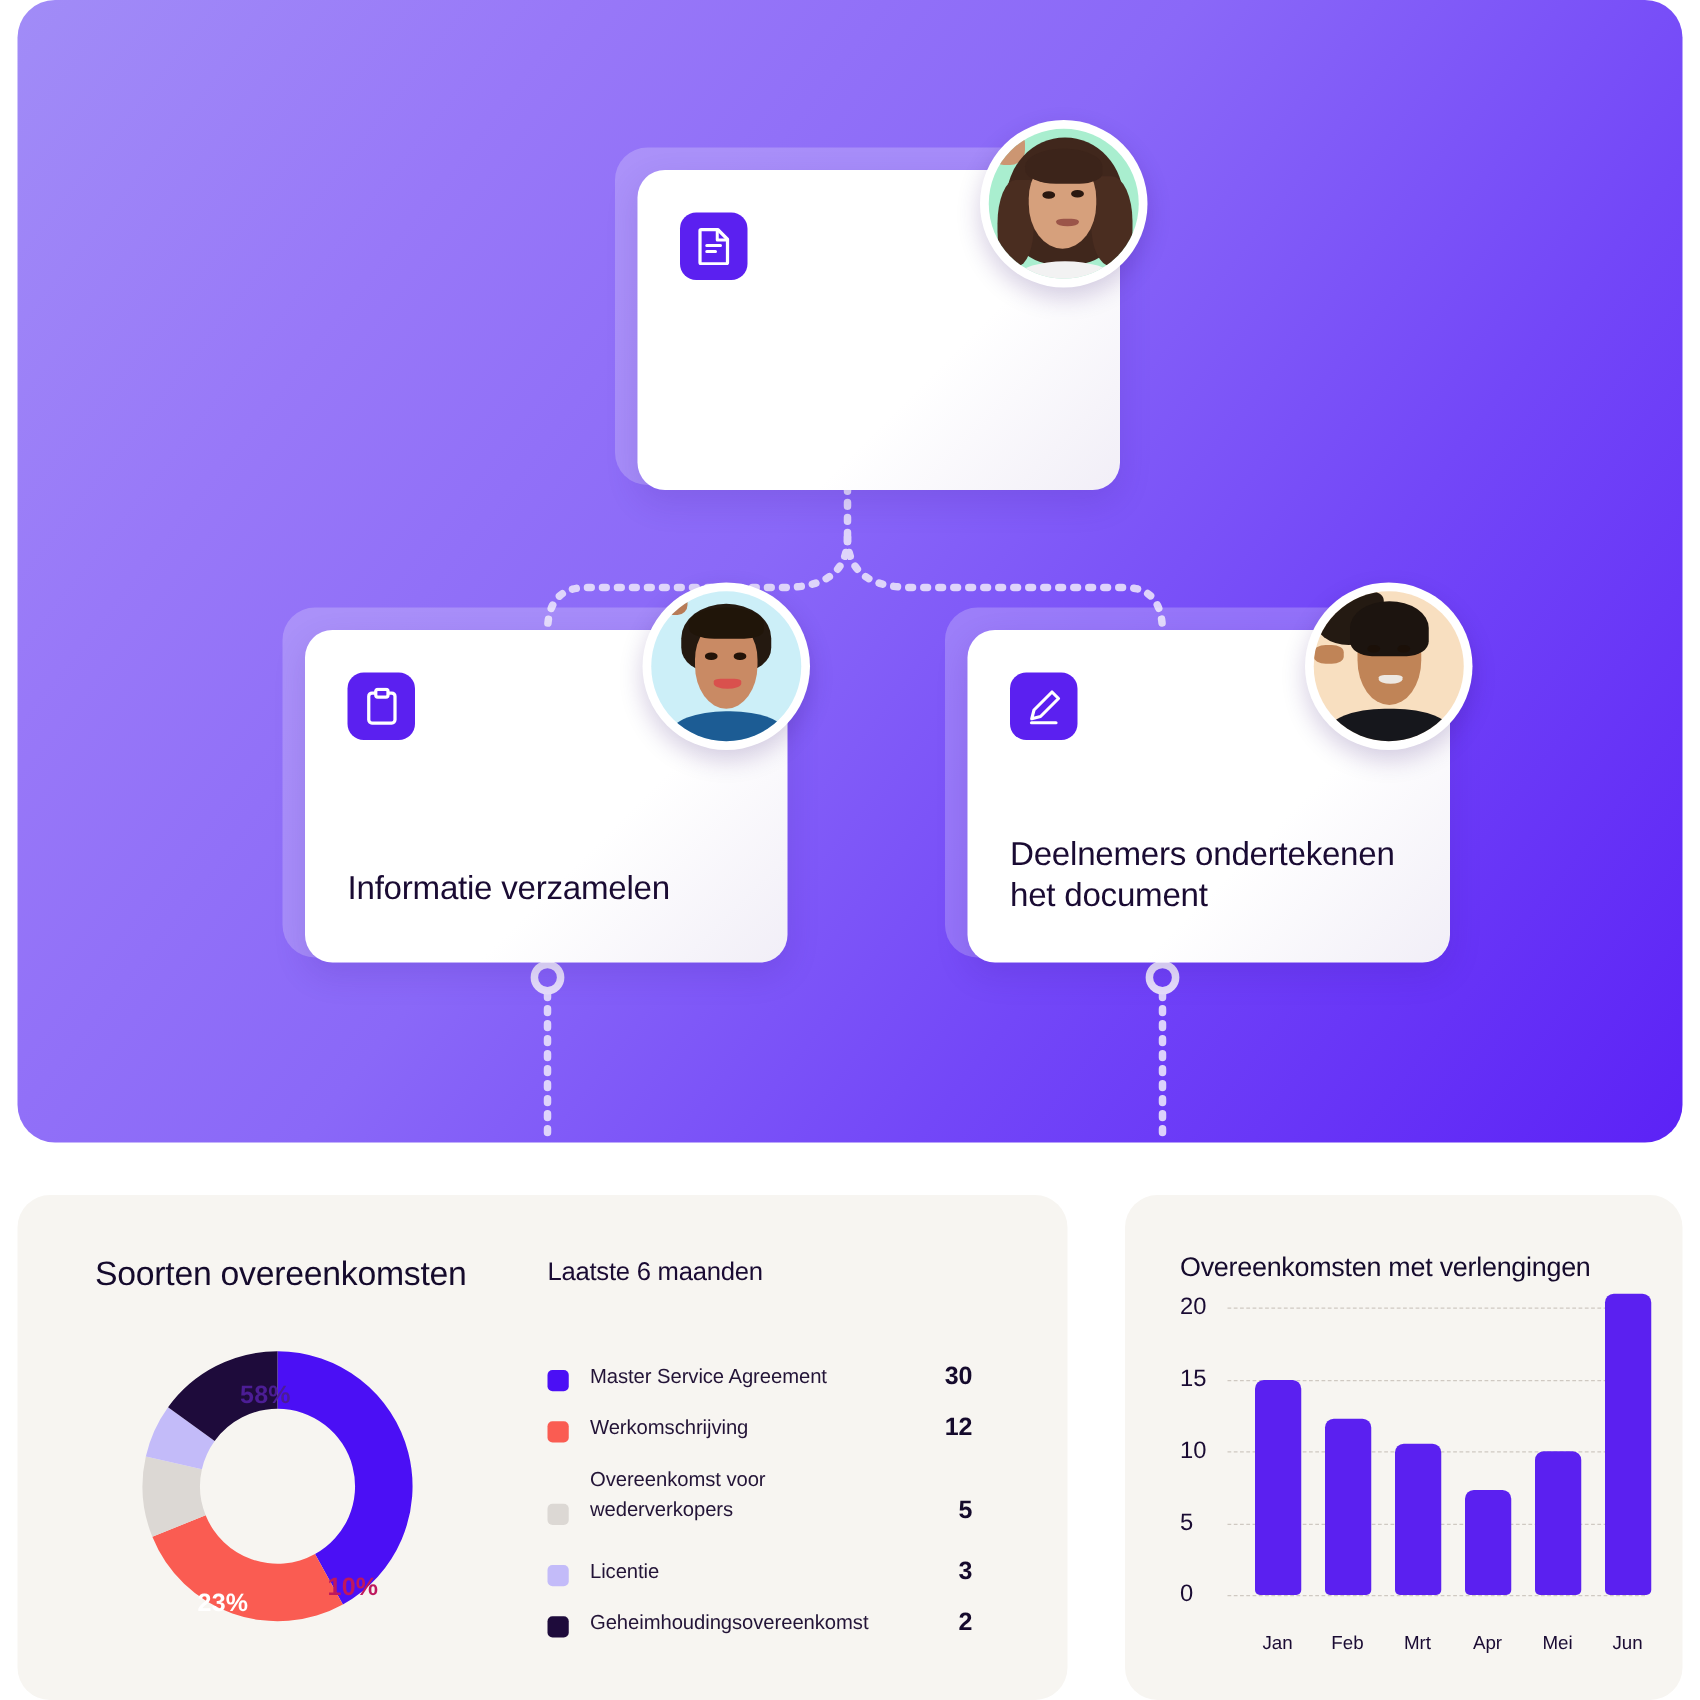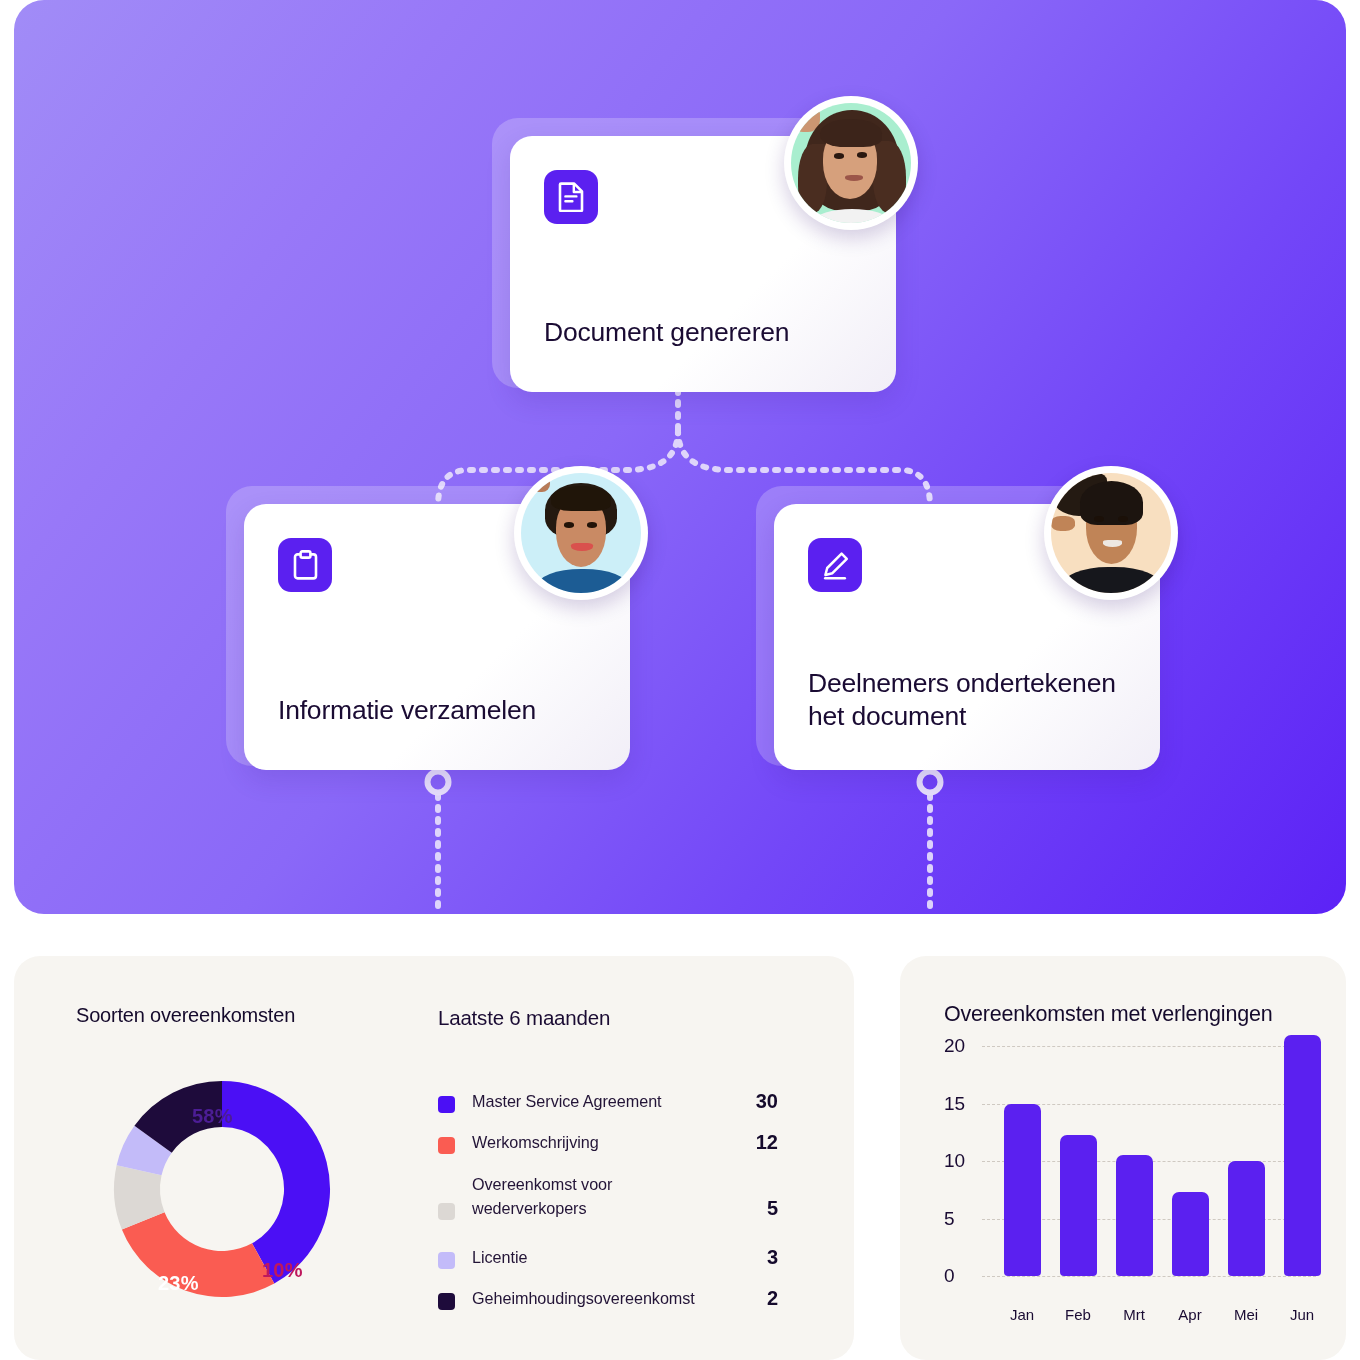--- a/index.html
+++ b/index.html
@@ -108,21 +108,21 @@
   .a3-shirt{ left:9%;  top:78%; width:83%; height:34%; background:#16171C; border-radius:46% 46% 0 0; }
 
   
   .panel {
     position:absolute; background:#F7F5F1; border-radius:26px;
   }
   .panel-left  { left:14px;  top:956px; width:840px; height:404px; }
   .panel-right { left:900px; top:956px; width:446px; height:404px; }
 
   .panel-title {
-    position:absolute; font-size:20px; color:#150A2C; letter-spacing:-0.2px;
+    position:absolute; font-size:27px; color:#150A2C; letter-spacing:-0.2px;
   }
   .donut-title  { left:76px; top:1004px; }
   .legend-title { left:438px; top:1006px; font-size:20.5px; color:#1A0B33; }
   .bars-title   { left:944px; top:1002px; font-size:21.5px; }
 
   
   .donut-wrap { position:absolute; left:82px; top:1058px; width:280px; height:262px; }
   .pct {
     position:absolute; font-size:20px; font-weight:700; letter-spacing:0.2px;
   }
@@ -181,21 +181,20 @@
       <div class="flowcard card-top">
         <div class="shadowplate"></div>
         <div class="face">
           <div class="ico">
             <svg width="28" height="30" viewBox="0 0 28 30">
               <path d="M4 1.6h13.2L25 9.4V28a1 1 0 0 1-1 1H4a1 1 0 0 1-1-1V2.6a1 1 0 0 1 1-1z" fill="none" stroke="#fff" stroke-width="2.6" stroke-linejoin="round"></path>
               <path d="M16.8 1.8v8.2H25" fill="none" stroke="#fff" stroke-width="2.4" stroke-linejoin="round"></path>
               <path d="M8.4 14.4h11M8.4 19.2h7" stroke="#fff" stroke-width="2.4" stroke-linecap="round"></path>
             </svg>
           </div>
-          <div class="cardtitle">Document genereren</div>
         </div>
       </div>
 
       <div class="flowcard card-left">
         <div class="shadowplate"></div>
         <div class="face">
           <div class="ico">
             <svg width="27" height="30" viewBox="0 0 27 30">
               <rect x="3" y="4.4" width="21" height="24" rx="2.6" fill="none" stroke="#fff" stroke-width="2.6"></rect>
               <rect x="8.6" y="1.4" width="9.8" height="6.2" rx="1.6" fill="#5B20F0" stroke="#fff" stroke-width="2.6"></rect>

